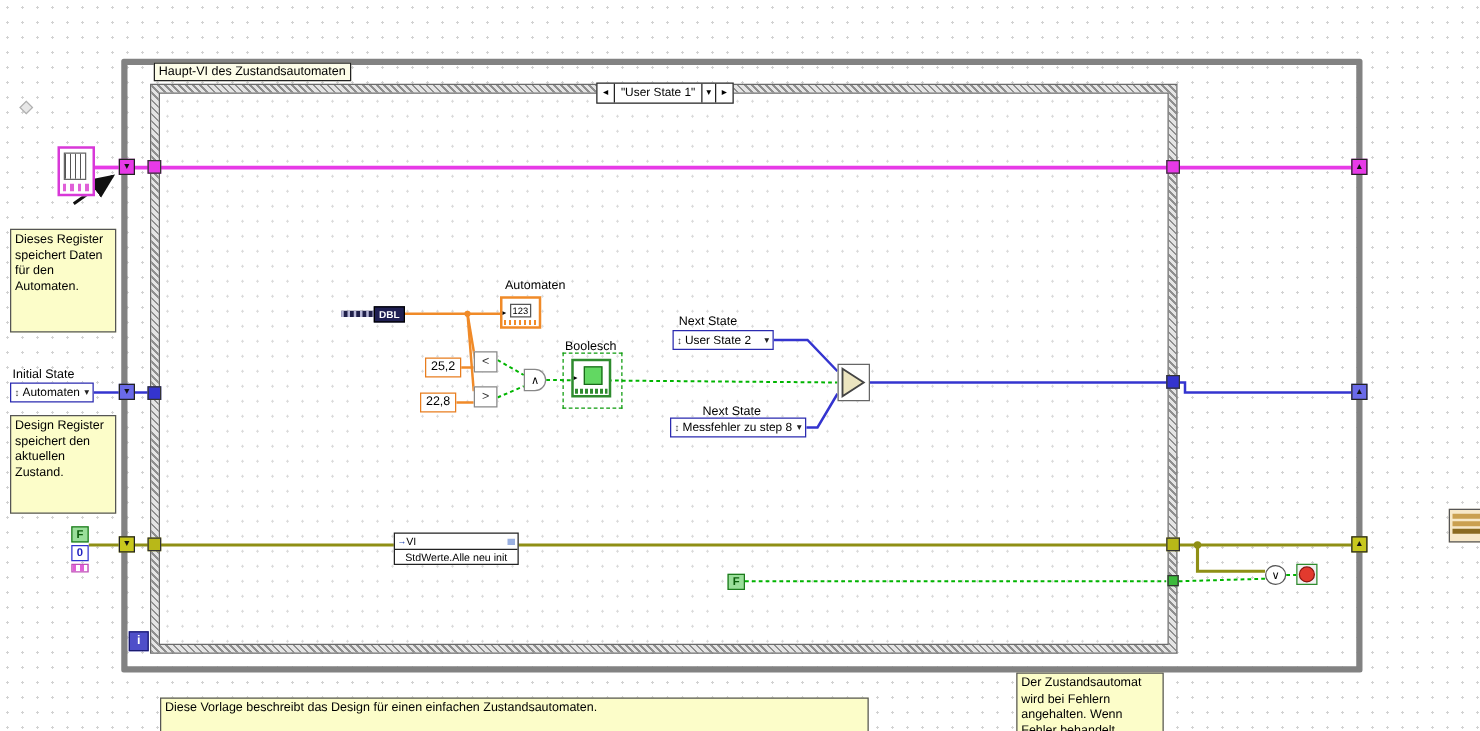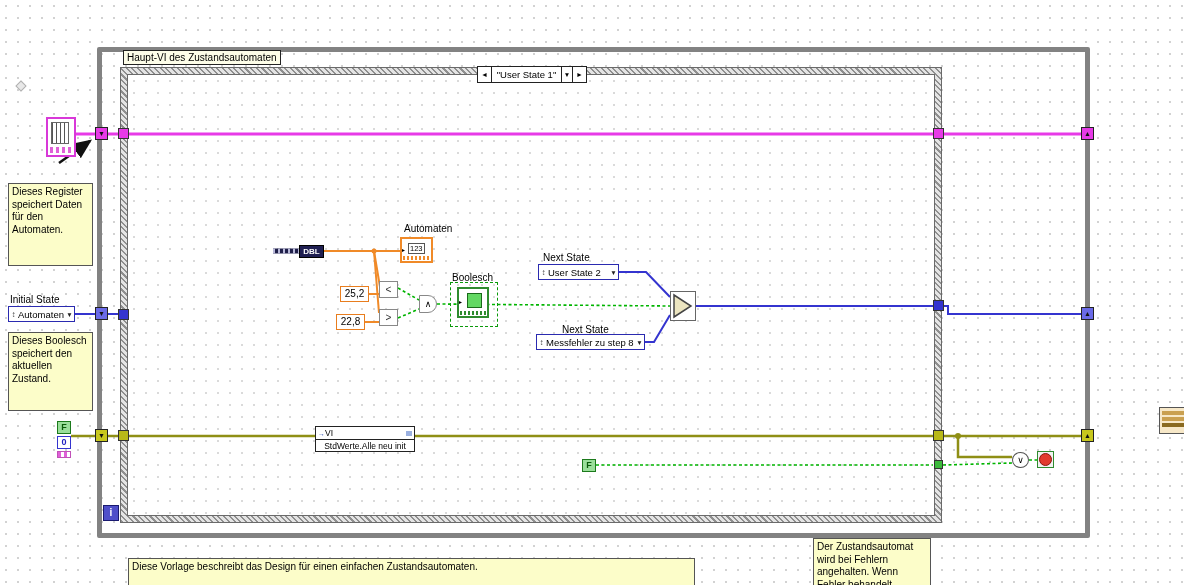--- a/index.html
+++ b/index.html
@@ -121,21 +121,21 @@
     <div class="abs pinkhatch" style="left:2px;bottom:2px;width:22px;height:6px"></div>
   </div>
 
   <div class="note" style="left:8px;top:183px;width:85px;height:83px">Dieses Register speichert Daten für den Automaten.</div>
   <div class="lab" style="left:10px;top:294px">Initial State</div>
   <div class="enum" style="left:8px;top:306px;width:67px">
     <span class="enum-ring">↕</span>
     <span class="enum-label">Automaten</span>
     <span class="enum-dd">▼</span>
   </div>
-  <div class="note" style="left:8px;top:332px;width:85px;height:79px">Dieses Boolesch speichert den aktuellen Zustand.</div>
+  <div class="note" style="left:8px;top:332px;width:85px;height:79px">Design Register speichert den aktuellen Zustand.</div>
 
   <div class="boolconst" style="left:57px;top:421px">F</div>
   <div class="abs" style="left:57px;top:436px;width:14px;height:13px;background:#fff;border:1px solid #3434cf;color:#2222c0;font-size:9px;font-weight:bold;text-align:center;line-height:11px;box-sizing:border-box">0</div>
   <div class="abs pinkhatch" style="left:57px;top:451px;width:14px;height:7px;border:1px solid #c050b8;box-sizing:border-box"></div>
 
 
   <div class="abs" style="left:299px;top:245px;width:25px;height:13px;background:#1f1f52;border:1px solid #000;color:#fff;font-size:8px;font-weight:bold;text-align:center;line-height:12px;box-sizing:border-box">DBL</div>
 
   <div class="lab" style="left:404px;top:223px">Automaten</div>
   <div class="abs" style="left:400px;top:237px;width:33px;height:26px;background:#fff;border:2px solid #f08a28;box-sizing:border-box">

